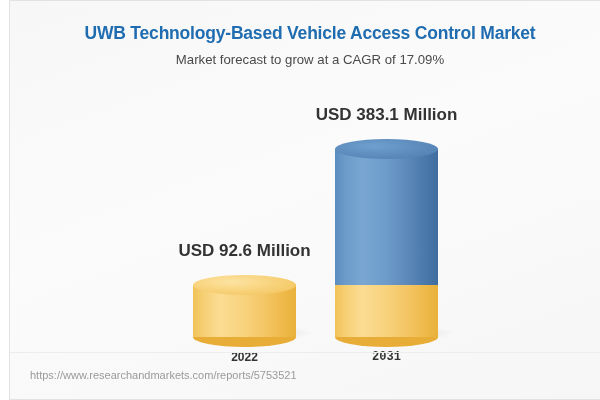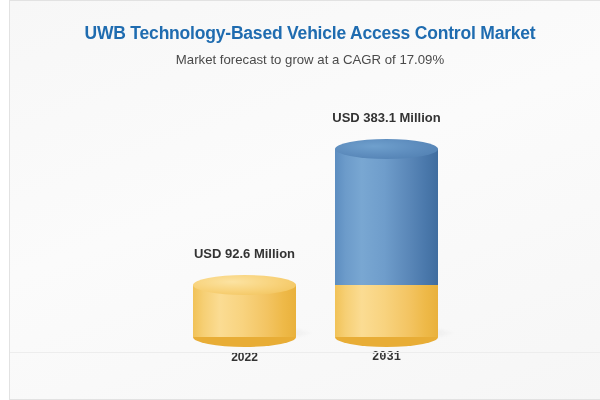--- a/index.html
+++ b/index.html
@@ -63,21 +63,21 @@
 
   .bar-group {
     position: absolute;
     bottom: 0;
   }
 
   .bar-value {
     position: absolute;
     left: 50%;
     transform: translateX(-50%);
-    font-size: 13px;
+    font-size: 17px;
     font-weight: bold;
     color: #333333;
     white-space: nowrap;
   }
 
   
   .cyl {
     position: absolute;
     left: 0;
     bottom: 0;
@@ -247,15 +247,16 @@
           <div class="seg-top" style="top:-10px;"></div>
         </div>
       </div>
       <div class="axis-label" style="bottom:-27px;font-family:Liberation Mono, monospace;">2031</div>
     </div>
 
   </div>
 
   <div class="footer-divider"></div>
   <div class="footer">
+    <div class="footer-url">https://www.researchandmarkets.com/reports/5753521</div>
   </div>
 
 </div>
 
 </body></html>

